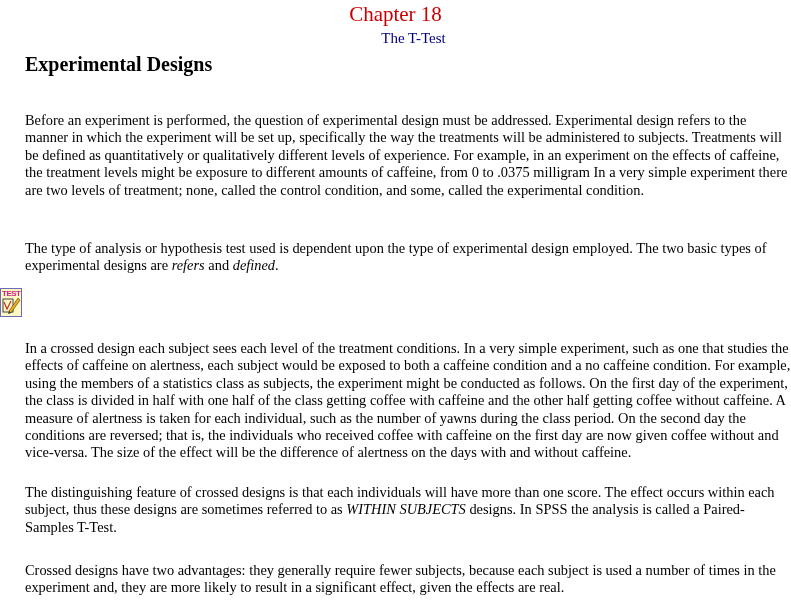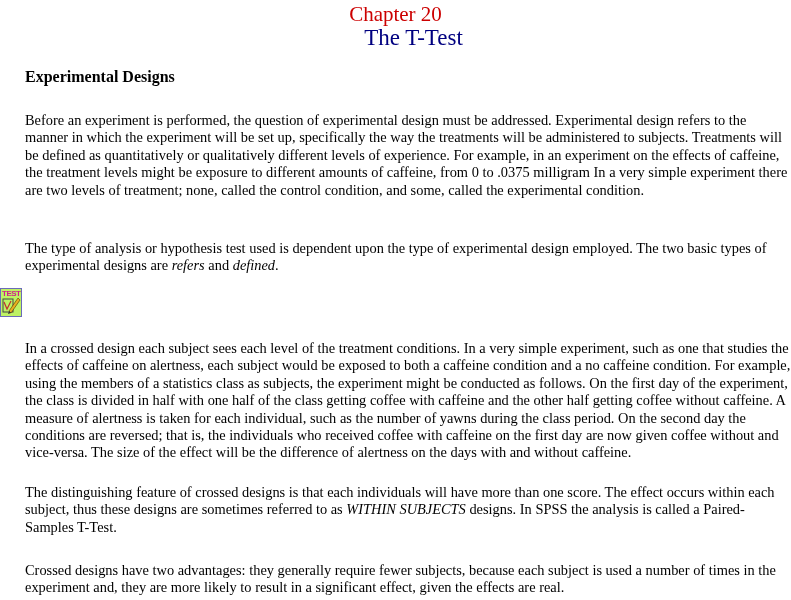--- a/index.html
+++ b/index.html
@@ -3,43 +3,43 @@
   <meta charset="utf-8">
   <style>
     html, body { margin: 0; padding: 0; background: #ffffff; }
     body {
       width: 791px; height: 600px; overflow: hidden; position: relative;
       font-family: "Liberation Serif", "DejaVu Serif", serif;
       color: #000000;
     }
     .title-block { text-align: center; position: absolute; left: 0; width: 791px; top: 0; }
     .chapter { color: #cc0000; font-size: 21px; line-height: 24px; margin-top: 2px; }
-    .subtitle { color: #000080; font-size: 23px; line-height: 24px; padding-left: 36px; }
+    .subtitle { color: #000080; font-size: 15px; line-height: 24px; padding-left: 36px; }
     .section-heading {
-      position: absolute; left: 25px; top: 67px;
-      font-weight: bold; font-size: 16px; line-height: 20px;
+      position: absolute; left: 25px; top: 54px;
+      font-weight: bold; font-size: 20px; line-height: 20px;
     }
     .para {
       position: absolute; left: 25px; width: 768px;
       font-size: 14.4px; line-height: 17.4px;
     }
     .test-icon {
       position: absolute; left: 0px; top: 288px; width: 22px; height: 29px;
-      border: 1px solid #6b6bb8; background: #bef264; box-sizing: border-box;
+      border: 1px solid #6b6bb8; background: #fef9c3; box-sizing: border-box;
     }
     .test-icon .tlabel {
       position: absolute; top: 0px; left: 1px; font-family: "Liberation Sans", sans-serif;
       font-weight: bold; font-size: 8px; color: #d0208a; letter-spacing: -0.5px;
     }
   </style>
 </head>
 <body>
 
 <div class="title-block">
-  <div class="chapter">Chapter 20</div>
+  <div class="chapter">Chapter 18</div>
   <div class="subtitle">The T-Test</div>
 </div>
 
 <div class="section-heading">Experimental Designs</div>
 
 <p class="para" style="top:112px; margin:0;">Before an experiment is performed, the question of experimental design must be addressed. Experimental design refers to the manner in which the experiment will be set up, specifically the way the treatments will be administered to subjects. Treatments will be defined as quantitatively or qualitatively different levels of experience. For example, in an experiment on the effects of caffeine, the treatment levels might be exposure to different amounts of caffeine, from 0 to .0375 milligram In a very simple experiment there are two levels of treatment; none, called the control condition, and some, called the experimental condition.</p>
 
 <p class="para" style="top:240px; margin:0;"><span>The type of analysis or hypothesis test used is dependent upon the type of experimental design employed. The two basic types of experimental designs are </span><em>refers</em><span> and </span><em>defined</em><span>.</span></p>
 
 <div class="test-icon">

